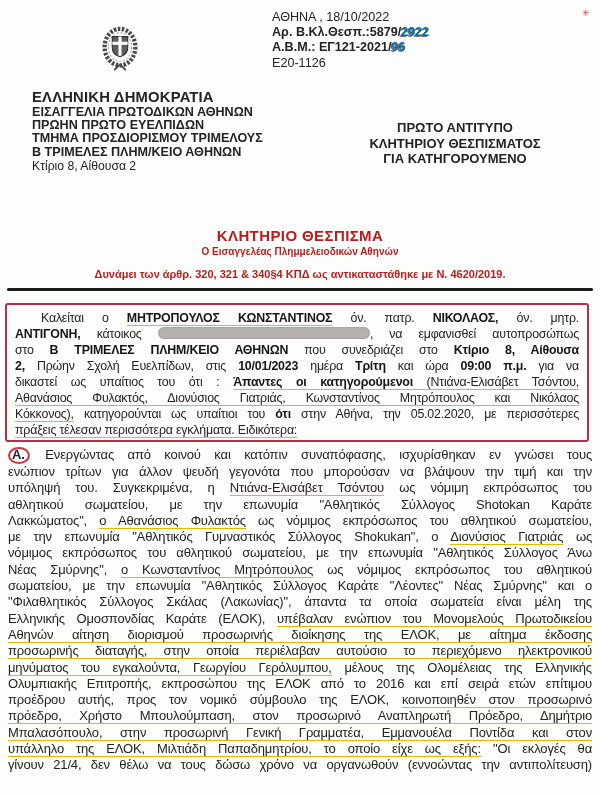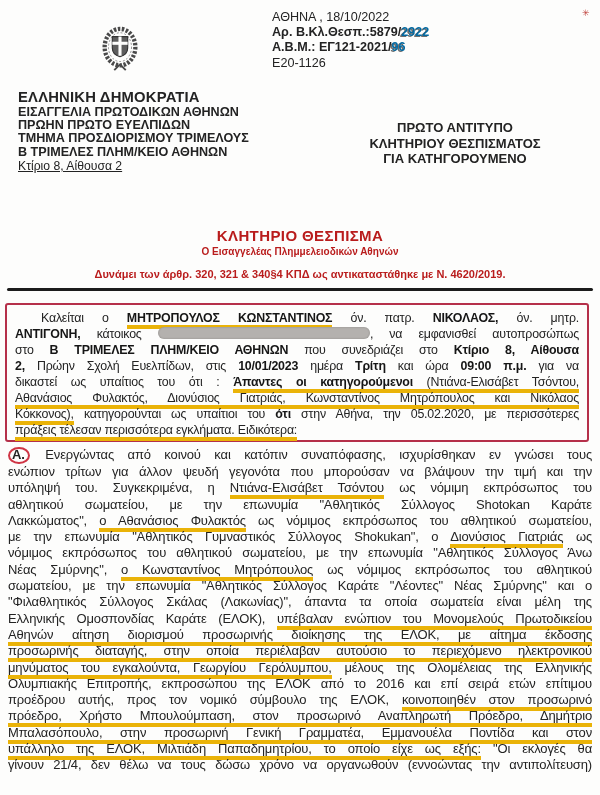--- a/index.html
+++ b/index.html
@@ -4,32 +4,32 @@
 <style>
   html,body{margin:0;padding:0;background:#e8e8e8;}
   #page{position:relative;width:600px;height:795px;background:#fdfdfc;overflow:hidden;
         font-family:"Liberation Sans",sans-serif;color:#232323;margin:0 auto;}
 
   
   .tline{text-align:justify;text-align-last:justify;white-space:normal;}
   .tline.noj{text-align:left;text-align-last:left;}
   .tline.ind{text-indent:26px;}
   .b{font-weight:bold;color:#161616;}
-  .ru{border-bottom:4px solid #eab308;padding-bottom:0px;}
+  .ru{border-bottom:1px solid #eab308;padding-bottom:0px;}
   .redact{display:inline-block;width:212px;height:12px;background:#b4b1ae;border-radius:7px;
           vertical-align:-1px;box-shadow:inset 0 0 2px rgba(0,0,0,.25);}
   .circled{display:inline-block;font-weight:bold;border:2px solid #cf3545;border-radius:50%;
            padding:0 3px 1px 2px;margin-right:2px;line-height:12px;}
 
   
   #emblem{position:absolute;left:100px;top:26px;width:40px;height:48px;}
-  #left-block{position:absolute;left:18px;top:88px;width:280px;font-weight:bold;
+  #left-block{position:absolute;left:32px;top:88px;width:280px;font-weight:bold;
               font-size:12.6px;line-height:13.2px;}
   #left-block .org-title{font-size:14.8px;line-height:18px;letter-spacing:.2px;}
-  #left-block .addr{font-weight:normal;font-size:12.2px;margin-top:1px;text-decoration:underline;}
+  #left-block .addr{font-weight:normal;font-size:12.2px;margin-top:1px;}
 
   
   #right-top{position:absolute;left:272px;top:10px;font-size:12.6px;line-height:15.2px;}
   #right-top .lbl{font-weight:bold;}
   .overstamp{color:#0369a1;font-weight:bold;text-shadow:-1.5px .5px 0 rgba(50,50,50,.7);}
   #corner-mark{position:absolute;left:582px;top:8px;color:#c0453f;font-size:9px;}
 
   #copy-block{position:absolute;left:330px;top:120px;width:250px;text-align:center;
               font-weight:bold;font-size:13px;line-height:15.6px;}
 

